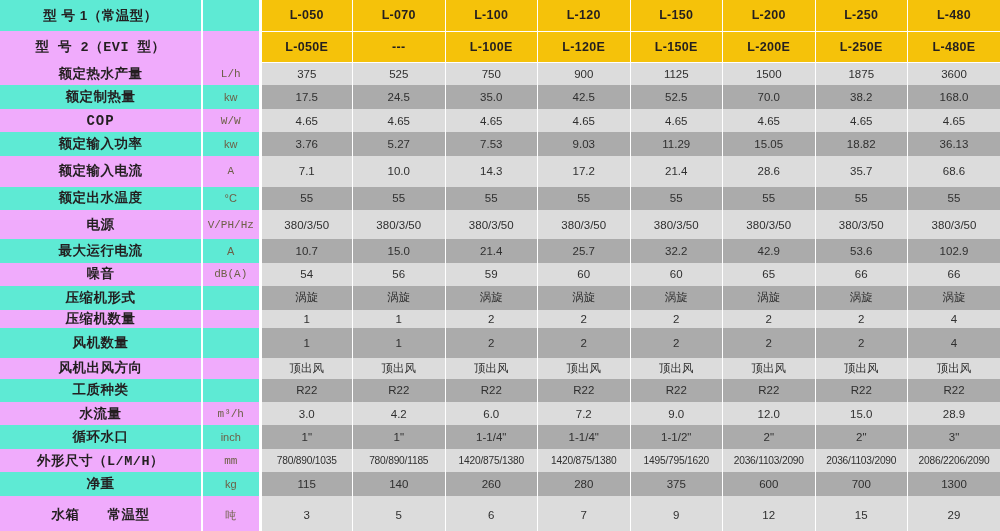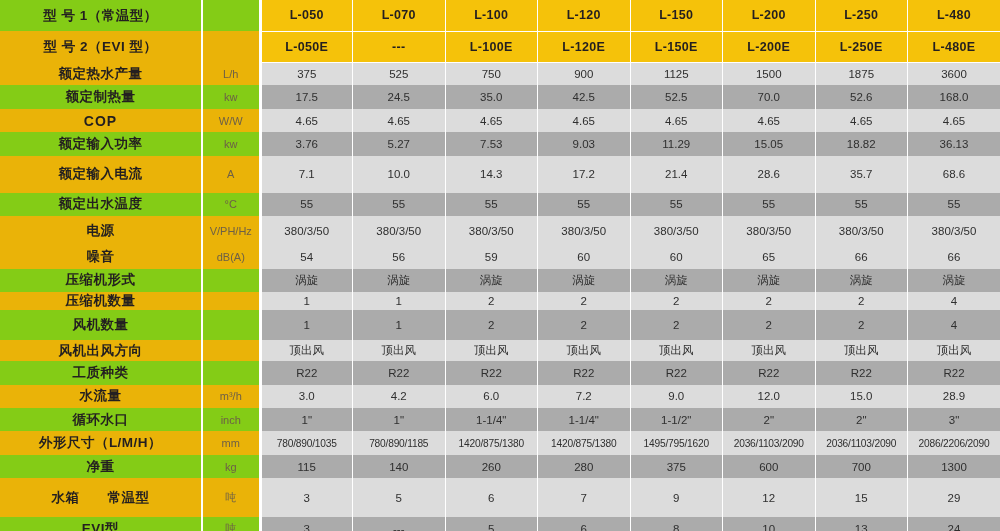--- a/index.html
+++ b/index.html
@@ -39,22 +39,22 @@
   .label-inner{display:block;padding:0 6px;}
 
   
   .unit{
     font-size:11px;
     color:#6d6047;
     border-right:3px solid #ffffff;
   }
 
   
-  .y-gold{background:#84cc16;}
-  .y-cream{background:#eab308;}
+  .y-gold{background:#5eead4;}
+  .y-cream{background:#f0abfc;font-family:Liberation Mono, monospace;}
 
   
   .hdr{
     background:#f5c20a;
     font-weight:bold;
     font-size:12.5px;
     color:#231f20;
     letter-spacing:.3px;
     border-right:1.5px solid #ffffff;
   }
@@ -137,21 +137,21 @@
         <td class="label y-gold">
           <span class="label-inner">额定制热量</span>
         </td>
         <td class="unit y-gold">kw</td>
         <td class="d g-dark">17.5</td>
         <td class="d g-dark">24.5</td>
         <td class="d g-dark">35.0</td>
         <td class="d g-dark">42.5</td>
         <td class="d g-dark">52.5</td>
         <td class="d g-dark">70.0</td>
-        <td class="d g-dark">52.6</td>
+        <td class="d g-dark">38.2</td>
         <td class="d g-dark last">168.0</td>
       </tr>
       <tr style="height: 23.45px;">
         <td class="label y-cream latin">
           <span class="label-inner">COP</span>
         </td>
         <td class="unit y-cream">W/W</td>
         <td class="d g-light">4.65</td>
         <td class="d g-light">4.65</td>
         <td class="d g-light">4.65</td>
@@ -168,21 +168,21 @@
         <td class="unit y-gold">kw</td>
         <td class="d g-dark">3.76</td>
         <td class="d g-dark">5.27</td>
         <td class="d g-dark">7.53</td>
         <td class="d g-dark">9.03</td>
         <td class="d g-dark">11.29</td>
         <td class="d g-dark">15.05</td>
         <td class="d g-dark">18.82</td>
         <td class="d g-dark last">36.13</td>
       </tr>
-      <tr style="height: 37px;">
+      <tr style="height: 31px;">
         <td class="label y-cream">
           <span class="label-inner">额定输入电流</span>
         </td>
         <td class="unit y-cream">A</td>
         <td class="d g-light">7.1</td>
         <td class="d g-light">10.0</td>
         <td class="d g-light">14.3</td>
         <td class="d g-light">17.2</td>
         <td class="d g-light">21.4</td>
         <td class="d g-light">28.6</td>
@@ -211,20 +211,34 @@
         <td class="d g-light">380/3/50</td>
         <td class="d g-light">380/3/50</td>
         <td class="d g-light">380/3/50</td>
         <td class="d g-light">380/3/50</td>
         <td class="d g-light">380/3/50</td>
         <td class="d g-light">380/3/50</td>
         <td class="d g-light">380/3/50</td>
         <td class="d g-light last">380/3/50</td>
       </tr>
       <tr style="height: 23.45px;">
+        <td class="label y-gold">
+          <span class="label-inner">最大运行电流</span>
+        </td>
+        <td class="unit y-gold">A</td>
+        <td class="d g-dark">10.7</td>
+        <td class="d g-dark">15.0</td>
+        <td class="d g-dark">21.4</td>
+        <td class="d g-dark">25.7</td>
+        <td class="d g-dark">32.2</td>
+        <td class="d g-dark">42.9</td>
+        <td class="d g-dark">53.6</td>
+        <td class="d g-dark last">102.9</td>
+      </tr>
+      <tr style="height: 23.45px;">
         <td class="label y-cream">
           <span class="label-inner">噪音</span>
         </td>
         <td class="unit y-cream">dB(A)</td>
         <td class="d g-light">54</td>
         <td class="d g-light">56</td>
         <td class="d g-light">59</td>
         <td class="d g-light">60</td>
         <td class="d g-light">60</td>
         <td class="d g-light">65</td>

